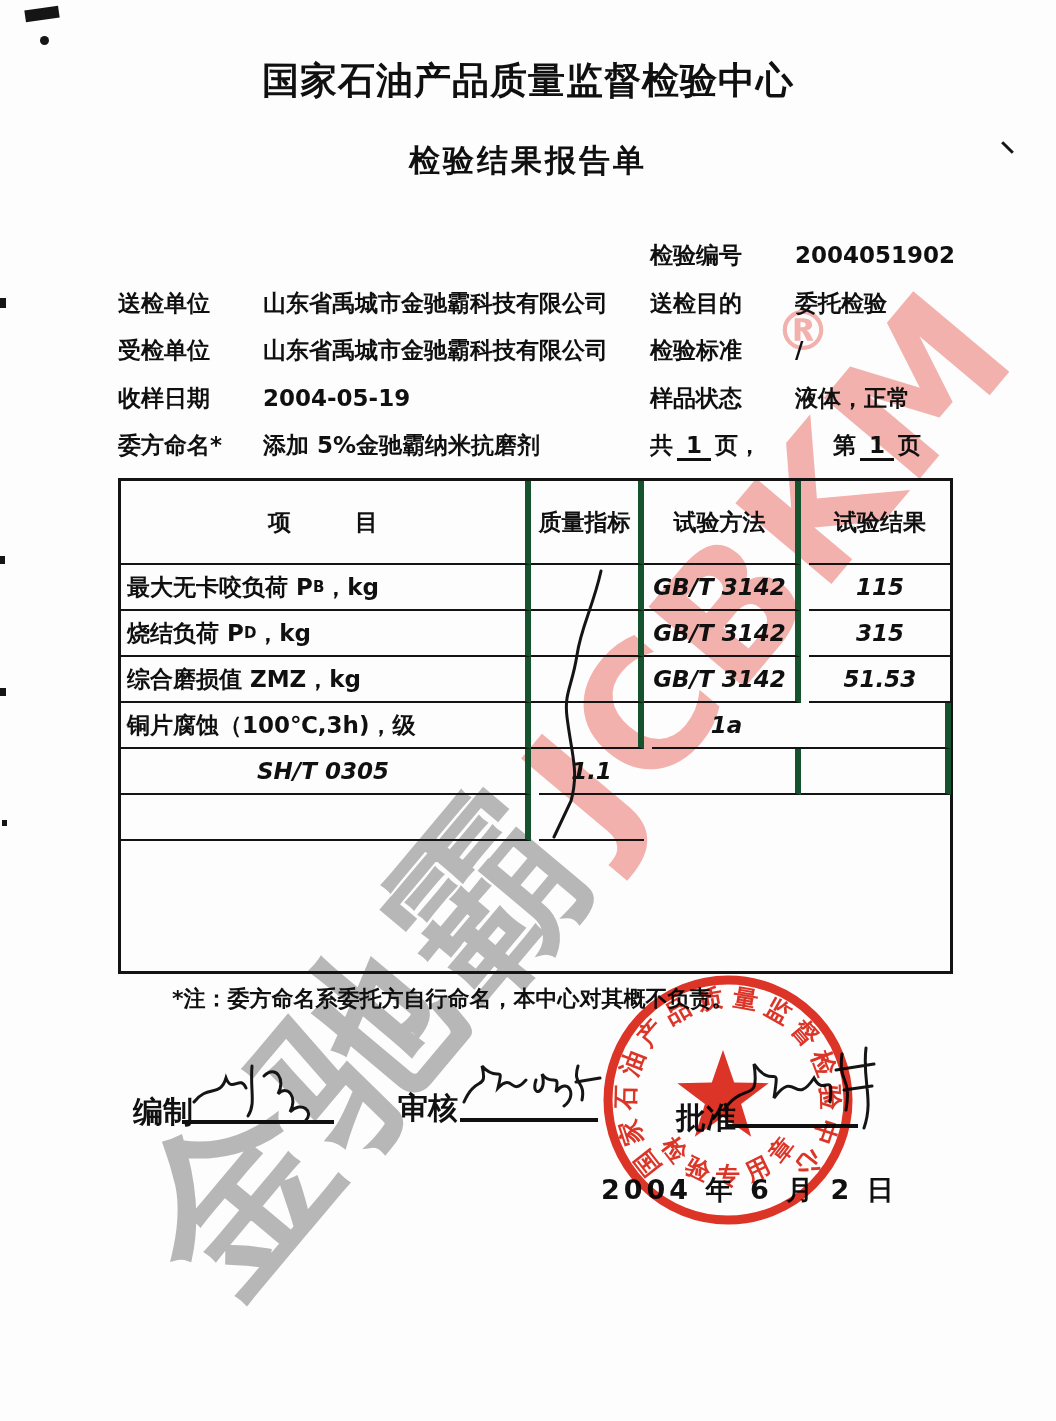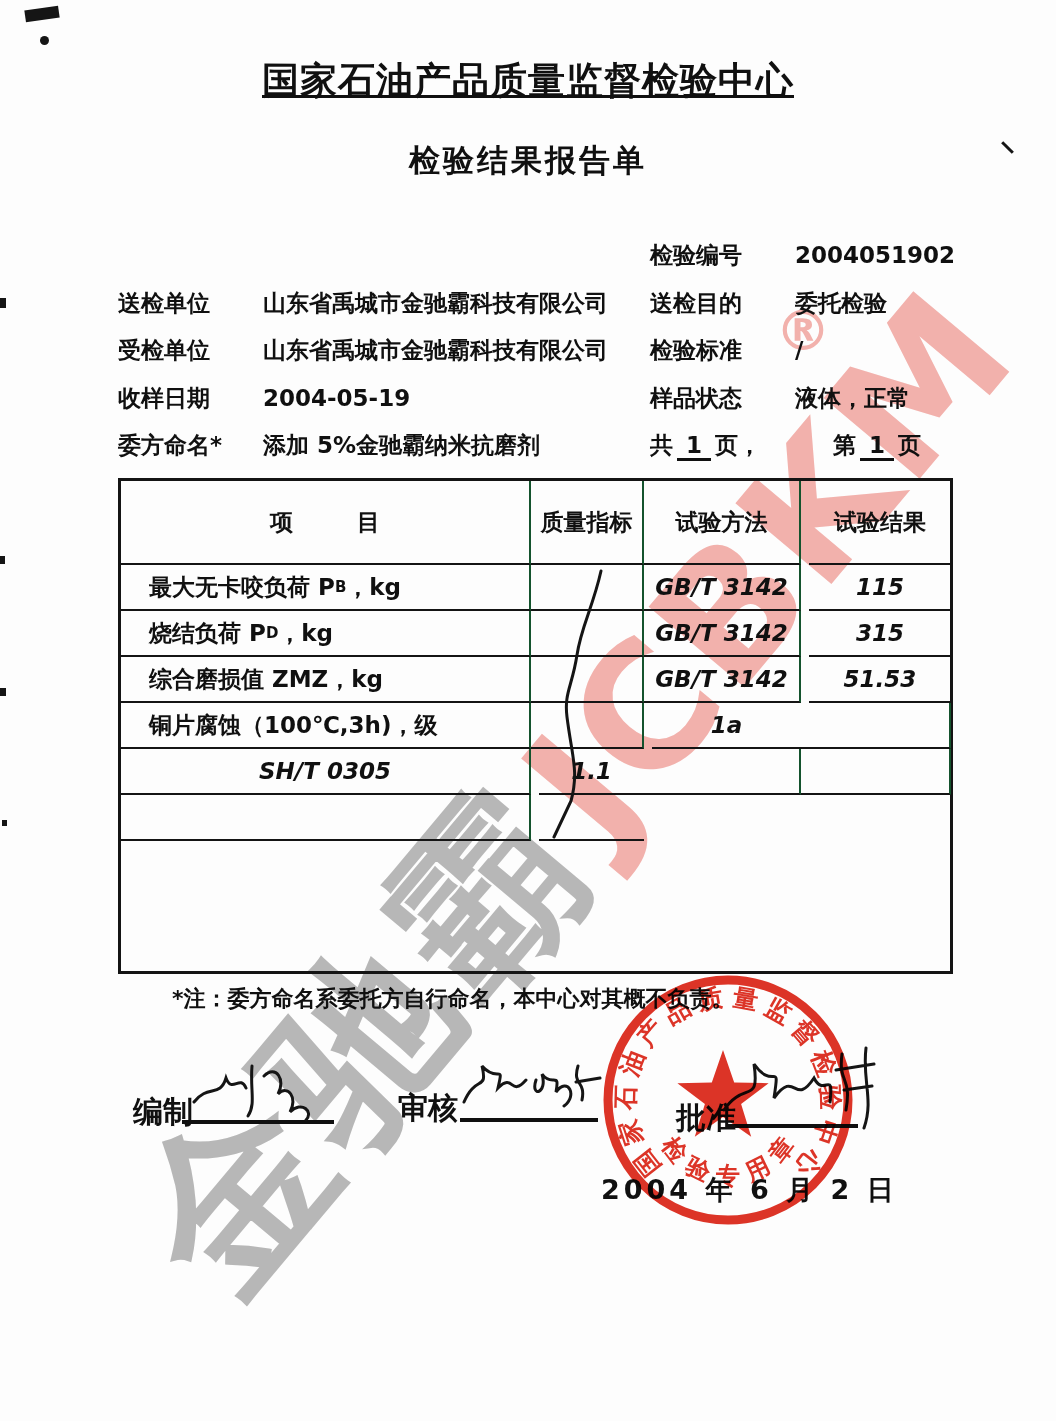--- a/index.html
+++ b/index.html
@@ -13,41 +13,41 @@
     position:absolute; left:-75px; top:675px; width:1300px; height:230px;
     transform:rotate(-50deg); z-index:0; text-align:center; white-space:nowrap;
     pointer-events:none; line-height:230px;
   }
   .wm-cn { font-size:185px; color:var(--wm-cn,#b9b9b9); letter-spacing:8px; }
   .wm-en { font-size:172px; color:var(--wm-en,#f0a09a); letter-spacing:4px; margin-left:14px; }
   .wm-reg { position:absolute; left:775px; top:298px; font-size:56px;
     color:var(--wm-en,#f0a09a); z-index:0; font-weight:700; }
   
   .title1 { position:absolute; left:0; top:56px; width:100%; text-align:center;
-    font-size:37px; letter-spacing:1px; z-index:1;text-decoration:underline; }
+    font-size:37px; letter-spacing:1px; z-index:1; }
   .title2 { position:absolute; left:0; top:140px; width:100%; text-align:center;
     font-size:31px; letter-spacing:3px; z-index:1; }
   
   .frow { position:absolute; z-index:1; font-size:23px; white-space:nowrap; }
   .flabel { display:inline-block; width:137px; }
   .fvalue { display:inline-block; }
   .pgnum { display:inline-block; min-width:34px; text-align:center;
     border-bottom:3px solid #101010; margin:0 4px; }
   
   .rtable {
     position:absolute; left:118px; top:478px; width:835px; z-index:1;
     display:grid; grid-template-columns:410px 113px 157px 150px;
     grid-template-rows:84px repeat(6,46px) 130px;
     border:3px solid #141414;
   }
-  .c { border-right:2px solid #14532d; border-bottom:2px solid #141414;
+  .c { border-right:6px solid #14532d; border-bottom:2px solid #141414;
     display:flex; align-items:center; font-size:23px; }
   .c.lastcol { border-right:none;margin-left:8px; }
   .c.hd { justify-content:center; white-space:pre; }
-  .c.item { padding-left:28px; }
+  .c.item { padding-left:6px; }
   .c.ctr { justify-content:center;font-style:italic; }
   .c.remark { grid-column:1 / 5; border:none; align-items:flex-start;
     padding:40px 0 0 10px; font-size:24px; }
   sub { font-size:15px; font-weight:700; }
   .slash-svg { position:absolute; left:410px; top:84px; z-index:2; }
   
   .footnote { position:absolute; left:172px; top:984px; font-size:22px; z-index:1; }
   .sig-label { position:absolute; font-size:30px; z-index:1; }
   .sig-line { position:absolute; height:4px; background:#101010; z-index:1; }
   .sig-svg { position:absolute; z-index:3; }

